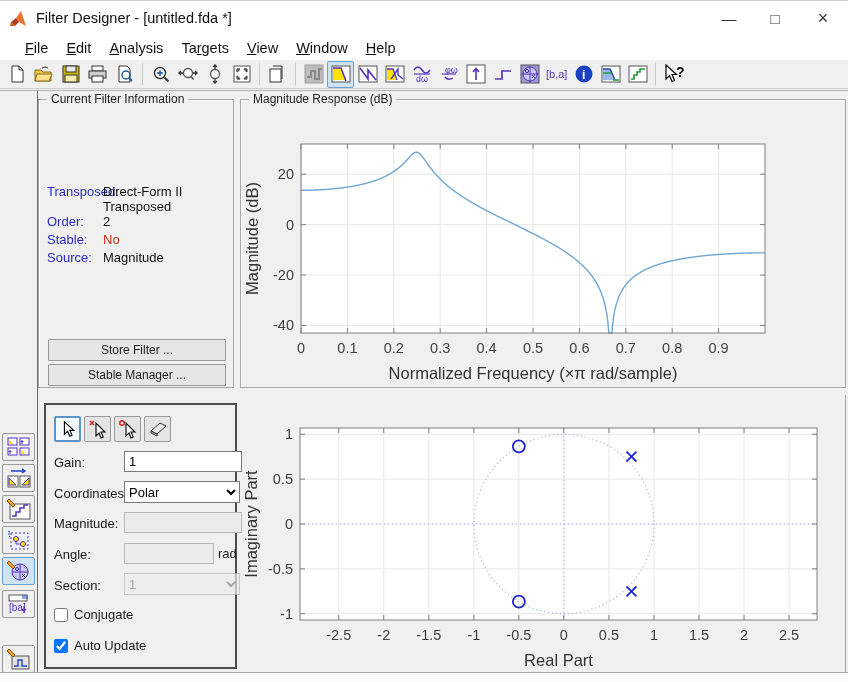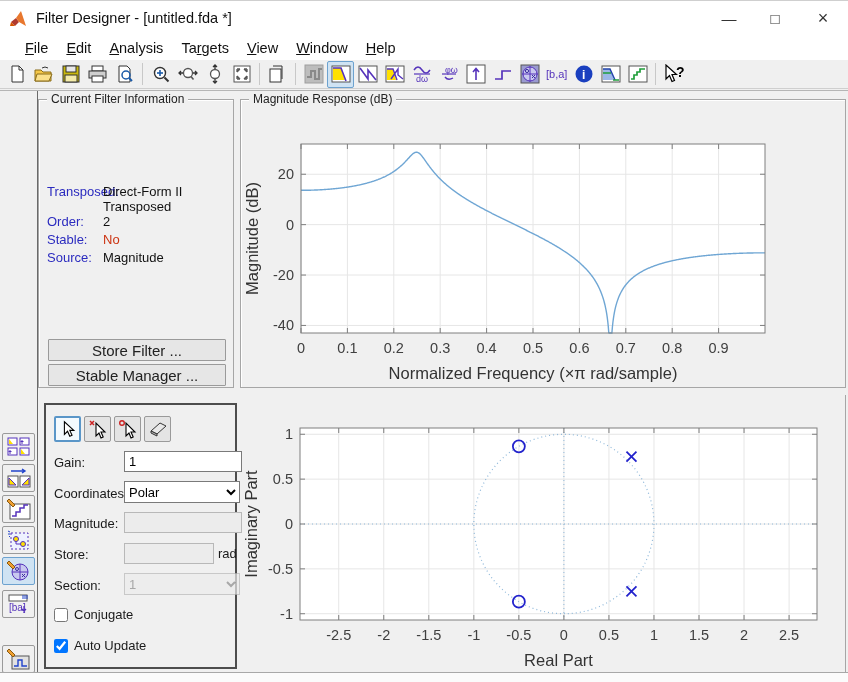--- a/index.html
+++ b/index.html
@@ -29,21 +29,21 @@
   .vline{width:1px;background:#6a6a6a;}
   .hline{height:1px;background:#b5b5b5;}
   
   .groupbox{border:1px solid #a6a6a6;box-shadow:1px 1px 0 #ffffff inset;background:#f0f0f0;box-sizing:border-box;}
   .legend{position:absolute;top:-8px;left:8px;background:#f0f0f0;padding:0 4px;font-size:12px;color:#222;white-space:nowrap;}
   
   .info-label{font-size:13px;color:#2b2bbf;}
   .info-value{font-size:13px;color:#111;}
   .info-red{color:#cc3311;}
   .gbtn{position:absolute;left:9px;width:176px;height:20px;background:#e6e6e6;border:1px solid #9a9a9a;
-        font-size:15px;color:#222;display:flex;align-items:center;justify-content:center;border-radius:1px;}
+        font-size:12px;color:#222;display:flex;align-items:center;justify-content:center;border-radius:1px;}
   
   .panel{border:2px solid #4d4d4d;background:#f0f0f0;box-sizing:border-box;}
   .modebtn{position:absolute;top:11px;width:27px;height:26px;background:#e4e4e4;border:1px solid #9a9a9a;
            display:flex;align-items:center;justify-content:center;box-sizing:border-box;border-radius:2px;}
   .modebtn.selected{background:#f4fafe;border:2px solid #5a96c8;}
   .flabel{position:absolute;left:8px;font-size:13px;color:#1a1a1a;}
   .txt{position:absolute;left:78px;width:108px;height:19px;border:1px solid #7a7a7a;background:#fff;
        font-family:"Liberation Sans",sans-serif;font-size:13px;padding:0 4px;box-sizing:content-box;}
   .txt:disabled,.sel:disabled{background:#ececec;border-color:#b8b8b8;color:#8a8a8a;}
   .sel{position:absolute;left:78px;width:116px;height:22px;border:1px solid #7a7a7a;background:#fff;
@@ -430,21 +430,21 @@
     <input class="txt" style="top: 46px;" type="text" value="1">
 
     <div class="flabel" style="top:81px">Coordinates:</div>
     <select class="sel" style="top:76px">
       <option>Polar</option>
     </select>
 
     <div class="flabel" style="top:111px">Magnitude:</div>
     <input class="txt" style="top: 107px;" type="text" disabled="" value="">
 
-    <div class="flabel" style="top:142px">Store:</div>
+    <div class="flabel" style="top:142px">Angle:</div>
     <input class="txt" style="top: 138px; width: 80px;" type="text" disabled="" value="">
     <div class="unit" style="left:172px;top:141px">rad</div>
 
     <div class="flabel" style="top:173px">Section:</div>
     <select class="sel" style="top:168px" disabled="">
       <option>1</option>
     </select>
 
     <div class="chkrow" style="top:202px">
       <input type="checkbox" style="">

